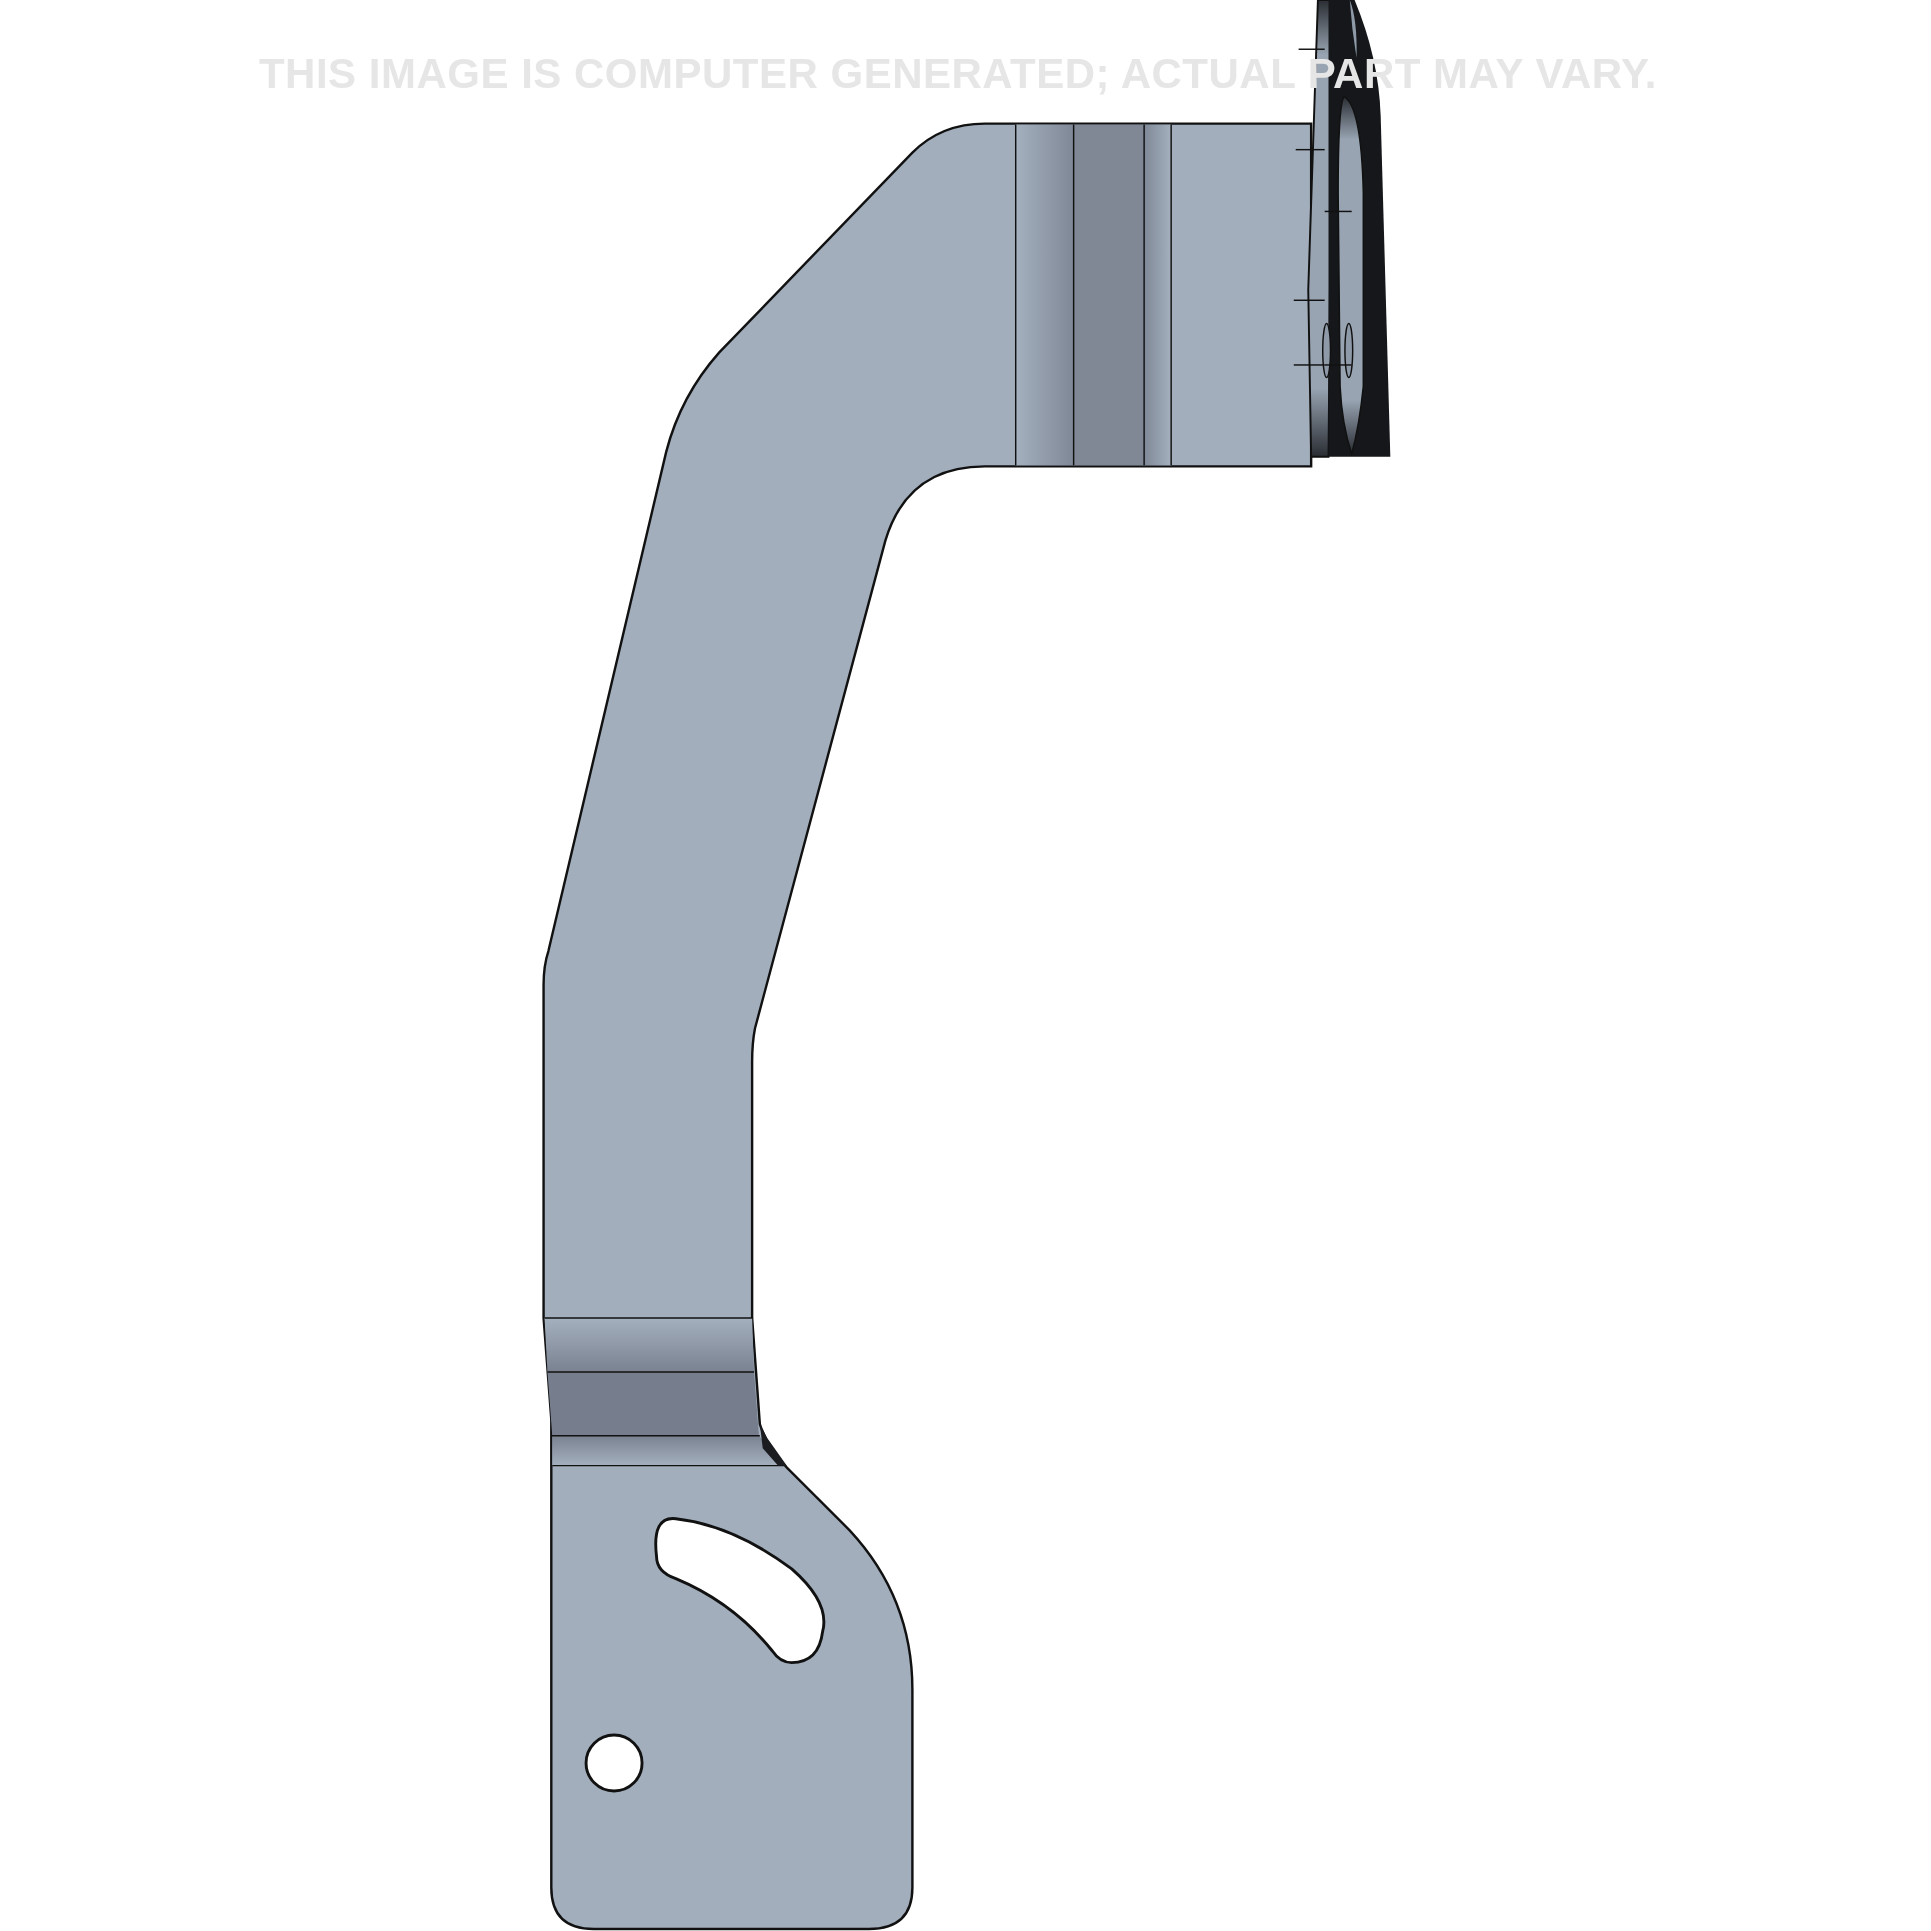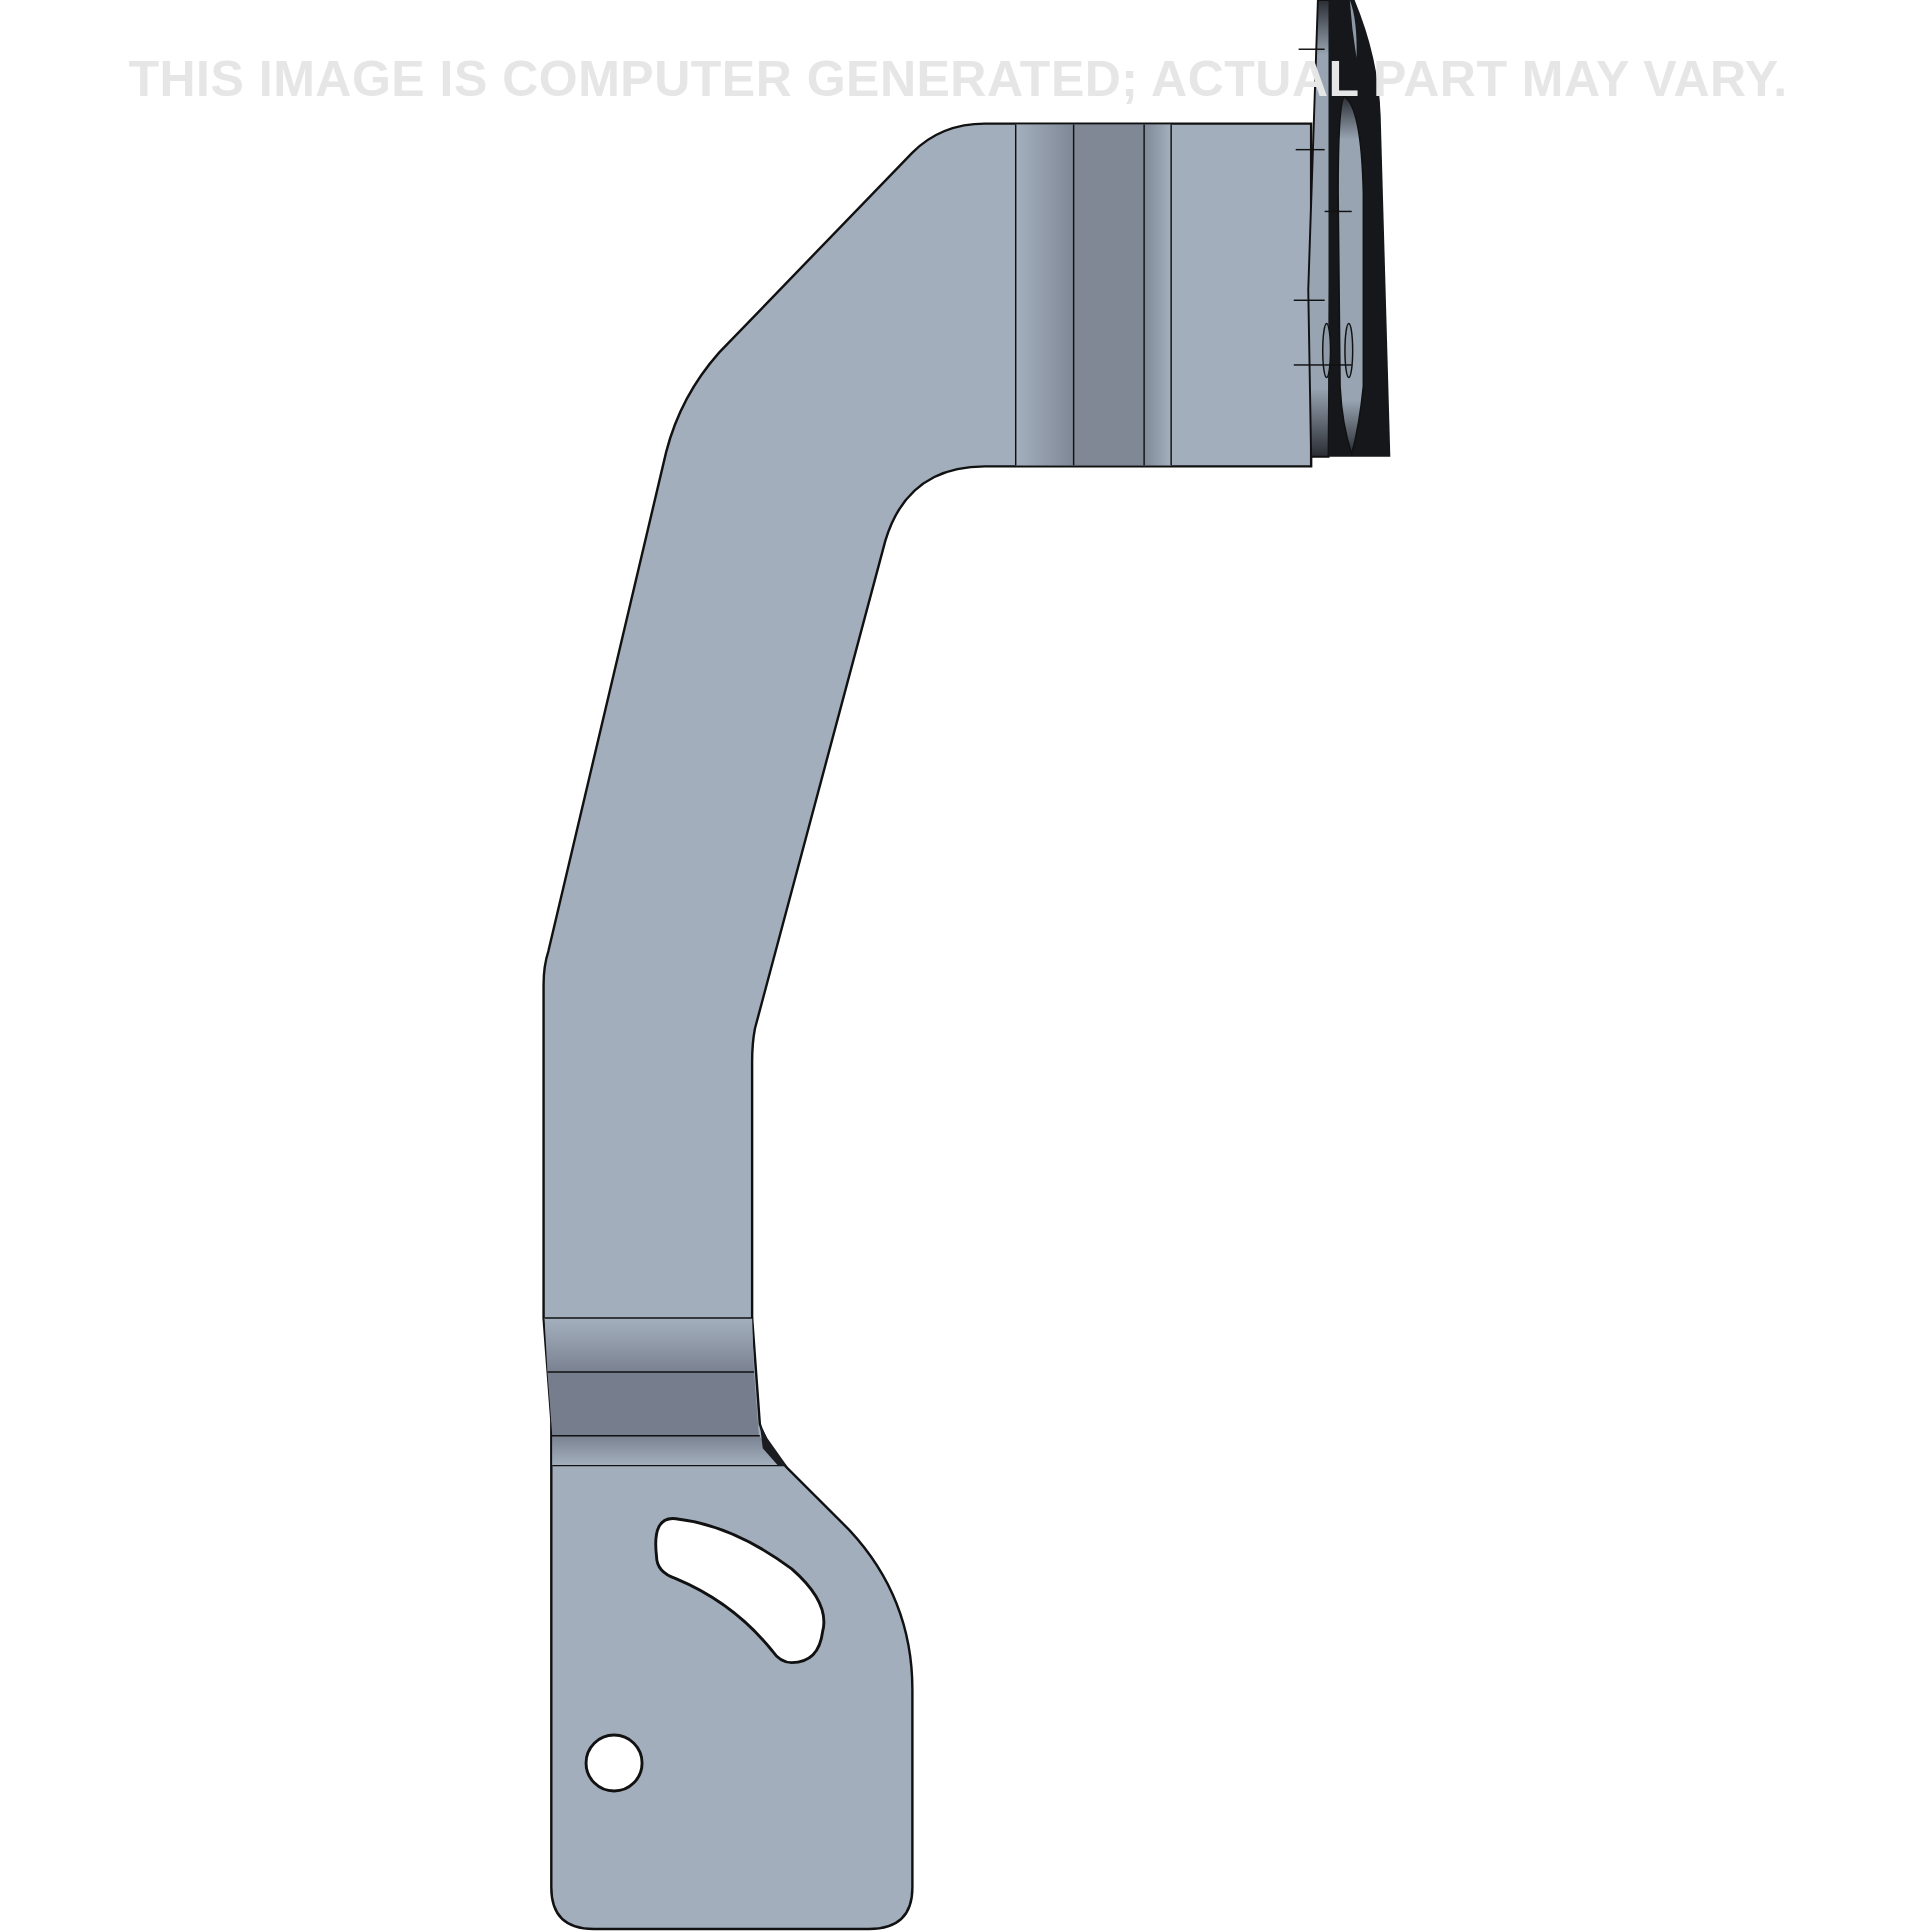--- a/index.html
+++ b/index.html
@@ -1,20 +1,20 @@
 <!DOCTYPE html>
 <html><head>
 <meta charset="utf-8">
 <style>
   html, body { margin: 0; padding: 0; background: #ffffff; }
   body { width: 1931px; height: 1931px; position: relative; overflow: hidden; font-family: "Liberation Sans", sans-serif; }
   .canvas { position: absolute; left: 0; top: 0; width: 1931px; height: 1931px; }
   .watermark {
     position: absolute; left: 0; top: 50px; width: 1916px; text-align: center;
-    font-family: "Liberation Sans", sans-serif; font-weight: bold; font-size: 50px;
+    font-family: "Liberation Sans", sans-serif; font-weight: bold; font-size: 42px;
     letter-spacing: 0.5px; color: #e6e6e6; white-space: nowrap; z-index: 2; pointer-events: none;
   }
 </style>
 </head>
 <body>
 
 <div class="canvas">
   <svg width="1931" height="1931" viewBox="0 0 2000 2000" xmlns="http://www.w3.org/2000/svg">
     <defs>
       <linearGradient id="gBendA" x1="0" x2="1" y1="0" y2="0">

